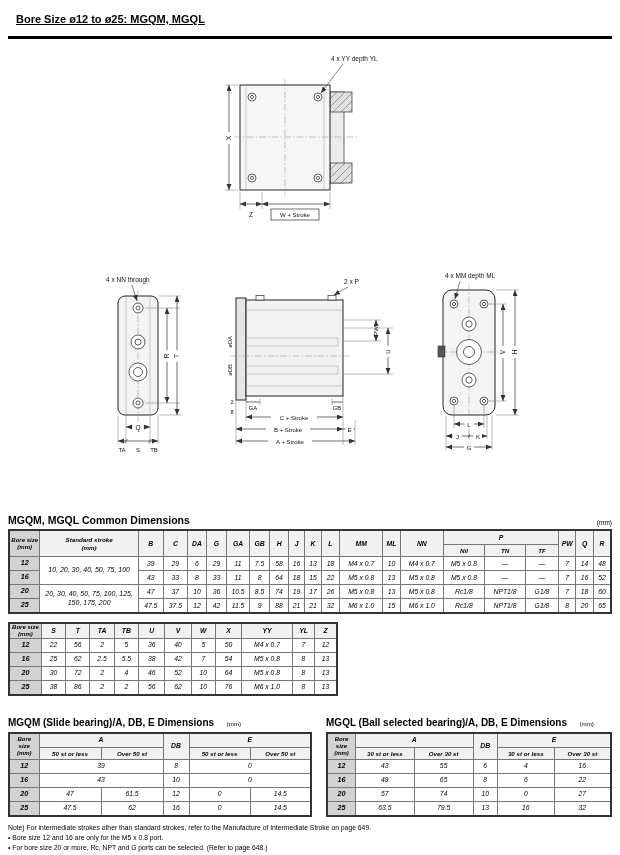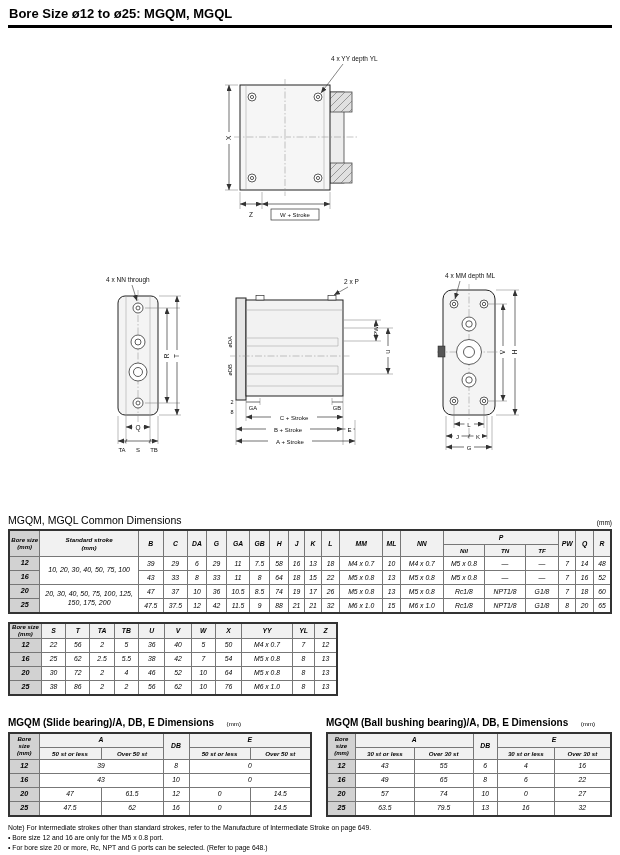--- a/index.html
+++ b/index.html
@@ -1,24 +1,24 @@
 <!DOCTYPE html>
 <html><head>
 <meta charset="utf-8">
 <style>
   html,body{margin:0;padding:0;background:#fff;}
   .page{position:relative;width:620px;height:855px;background:#fff;font-family:"Liberation Sans",sans-serif;color:#000;overflow:hidden;}
   .titlebar{position:absolute;left:8px;top:5px;width:604px;border-bottom:3px solid #000;padding-bottom:3px;}
-  .titlebar h1{margin:1px;font-size:13px;font-weight:bold;}
+  .titlebar h1{margin:8px;font-size:11px;font-weight:bold;text-decoration:underline;}
   .dwg{position:absolute;}
   .dwg svg{display:block;}
   .dwg text{font-family:"Liberation Sans",sans-serif;fill:#111;}
   .tables{position:absolute;left:8px;top:514px;width:604px;}
   .sec-head{display:flex;justify-content:space-between;align-items:flex-end;margin-bottom:3px;}
-  .sec-title{font-size:10.5px;font-weight:normal;}
+  .sec-title{font-size:10.5px;font-weight:bold;}
   .unit{font-size:6.5px;}
   table.t{border-collapse:collapse;table-layout:fixed;border:2px solid #333;font-style:italic;}
   .t th,.t td{border:1px solid #777;font-size:6.8px;text-align:center;vertical-align:middle;padding:0 1px;height:13px;line-height:1.15;overflow:hidden;}
   .t th{font-weight:bold;background:#f1f1f1;white-space:pre-line;}
   .t th.sub{font-size:6.2px;height:11px;}
   .t th.boreh{background:#d2d2d2;font-size:6px;}
   .t td.bore{background:#d2d2d2;font-weight:bold;font-size:7.2px;}
   .t td.stroke{font-size:7px;padding:0 4px;}
   .t1{width:604px;}
   .t2{width:330px;margin-top:8px;}
@@ -582,21 +582,21 @@
               <td>16</td>
               <td>0</td>
               <td>14.5</td>
             </tr>
           </tbody>
         </table>
       </div>
 
       <div>
         <div class="bt-head">
-          <span class="bt-title">MGQM (Ball bushing bearing)/A, DB, E Dimensions</span>
+          <span class="bt-title">MGQL (Ball selected bearing)/A, DB, E Dimensions</span>
           <span class="bt-unit">(mm)</span>
         </div>
         <table class="t t4">
           <colgroup>
             <col style="width:28px">
               <col style="width:58px">
               <col style="width:58px">
               <col style="width:24px">
               <col style="width:56px">
               <col style="width:56px">

